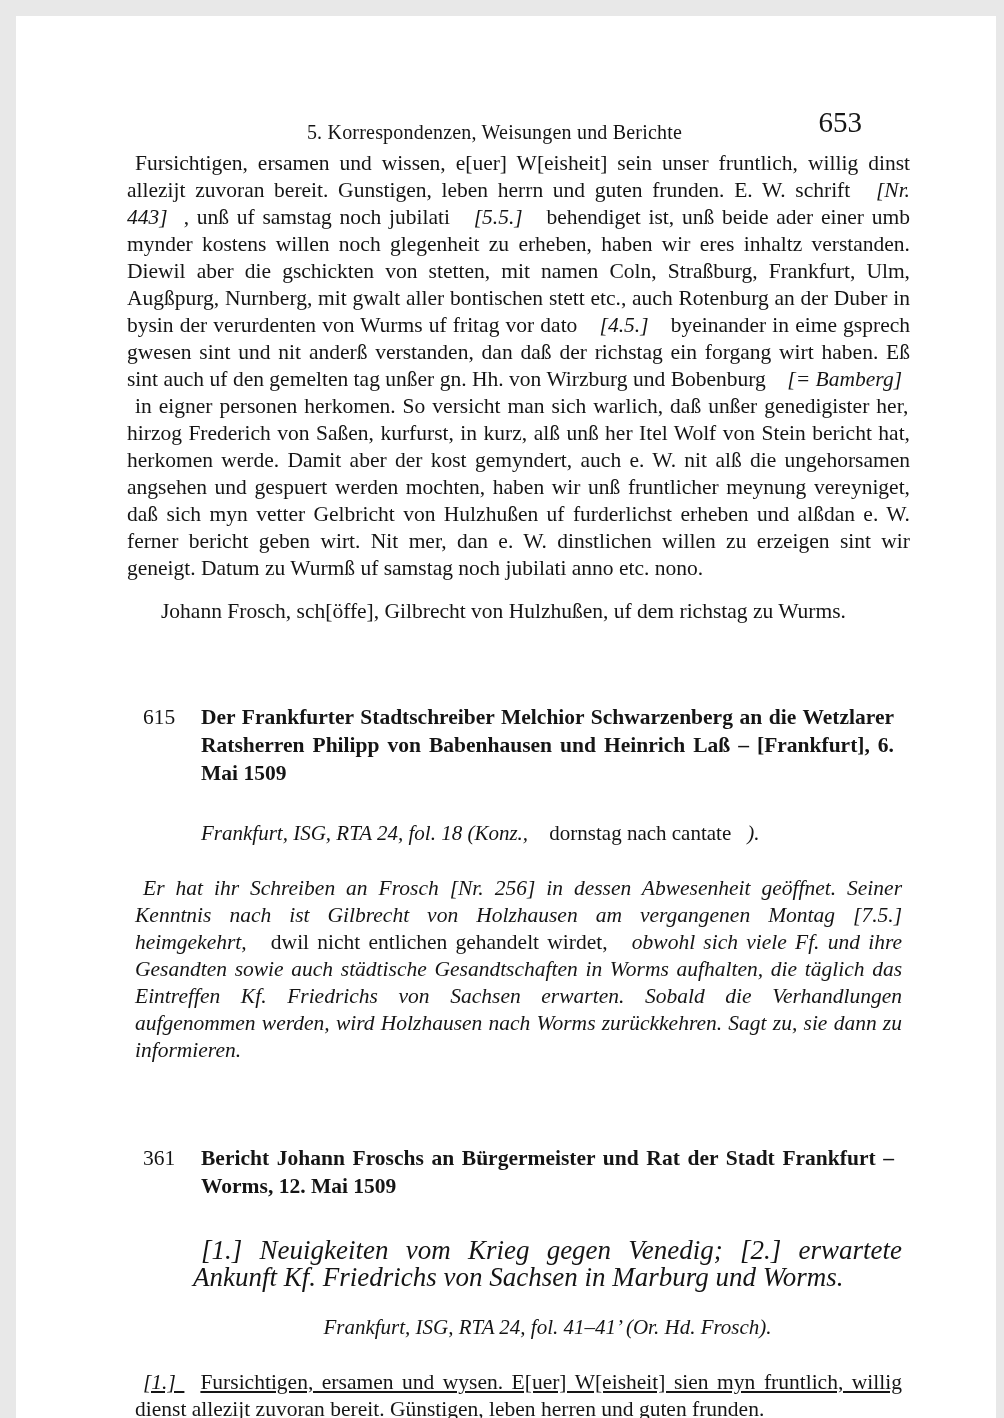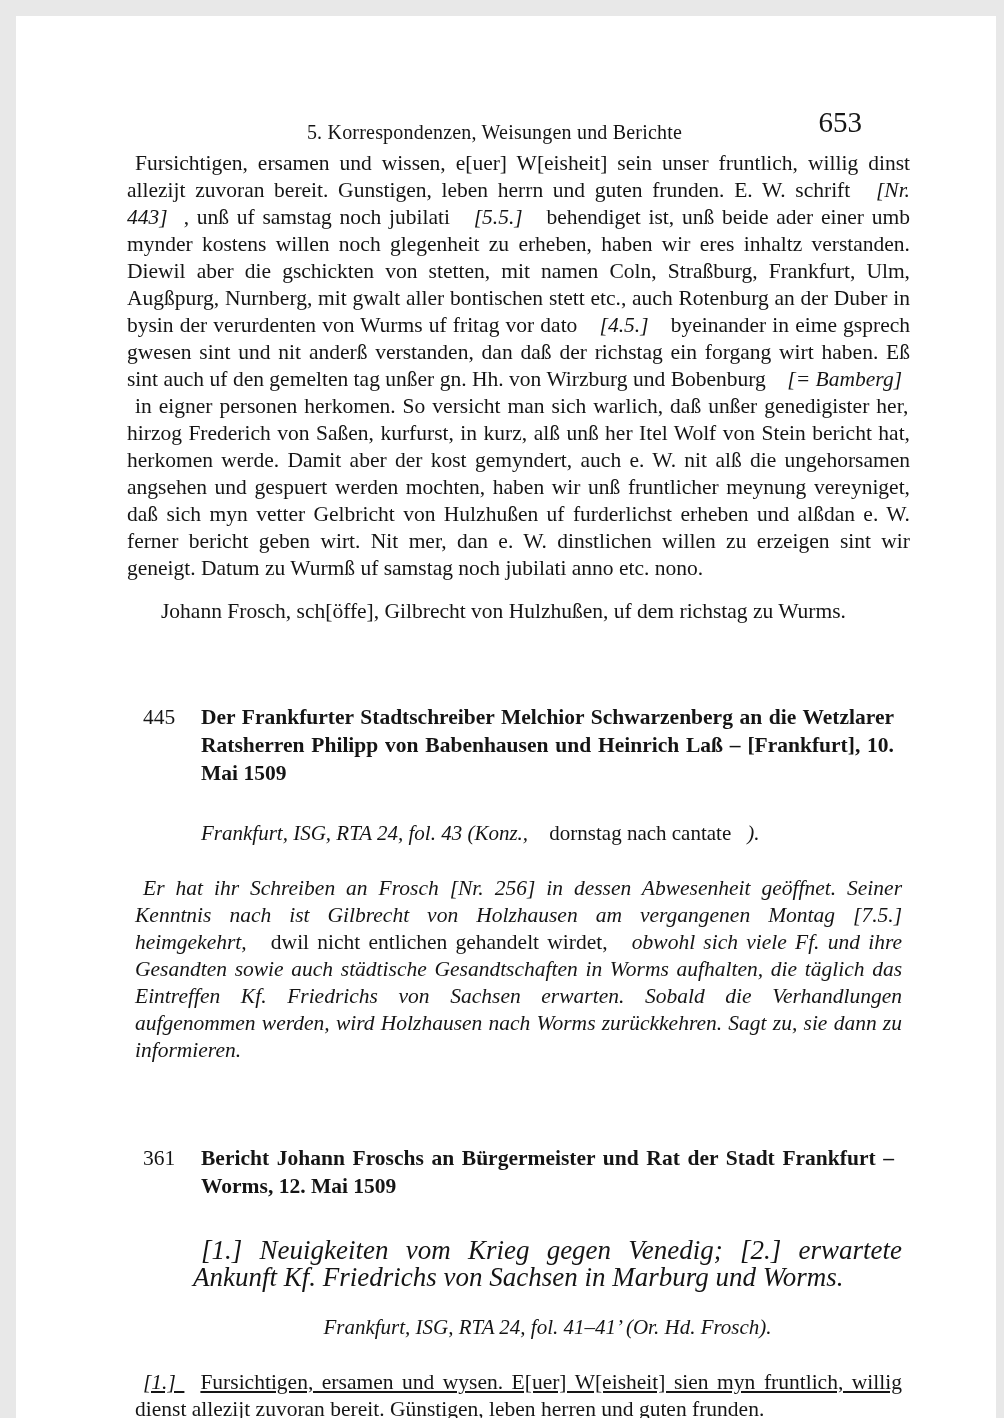--- a/index.html
+++ b/index.html
@@ -91,24 +91,24 @@
       <div class="head-title">5. Korrespondenzen, Weisungen und Berichte</div>
       <div class="page-number">653</div>
     </div>
 
     <p class="para"><span class="run run-roman">Fursichtigen, ersamen und wissen, e[uer] W[eisheit] sein unser fruntlich, willig dinst allezijt zuvoran bereit. Gunstigen, leben herrn und guten frunden. E. W. schrift </span><span class="run run-italic">[Nr. 443]</span><span class="run run-roman">, unß uf samstag noch jubilati </span><span class="run run-italic">[5.5.]</span><span class="run run-roman"> behendiget ist, unß beide ader einer umb mynder kostens willen noch glegenheit zu erheben, haben wir eres inhaltz verstanden. Diewil aber die gschickten von stetten, mit namen Coln, Straßburg, Frankfurt, Ulm, Augßpurg, Nurnberg, mit gwalt aller bontischen stett etc., auch Rotenburg an der Duber in bysin der verurdenten von Wurms uf fritag vor dato </span><span class="run run-italic">[4.5.]</span><span class="run run-roman"> byeinander in eime gsprech gwesen sint und nit anderß verstanden, dan daß der richstag ein forgang wirt haben. Eß sint auch uf den gemelten tag unßer gn. Hh. von Wirzburg und Bobenburg </span><span class="run run-italic">[= Bamberg]</span><span class="run run-roman"> in eigner personen herkomen. So versicht man sich warlich, daß unßer genedigister her, hirzog Frederich von Saßen, kurfurst, in kurz, alß unß her Itel Wolf von Stein bericht hat, herkomen werde. Damit aber der kost gemyndert, auch e. W. nit alß die ungehorsamen angsehen und gespuert werden mochten, haben wir unß fruntlicher meynung vereyniget, daß sich myn vetter Gelbricht von Hulzhußen uf furderlichst erheben und alßdan e. W. ferner bericht geben wirt. Nit mer, dan e. W. dinstlichen willen zu erzeigen sint wir geneigt. Datum zu Wurmß uf samstag noch jubilati anno etc. nono.</span></p>
 
     <p class="para signature"><span class="run run-roman">Johann Frosch, sch[öffe], Gilbrecht von Hulzhußen, uf dem richstag zu Wurms.</span></p>
 
     <div class="entry entry-445">
       <div class="entry-heading">
-        <div class="entry-number">445</div>
-        <div class="entry-title">Der Frankfurter Stadtschreiber Melchior Schwarzenberg an die Wetzlarer Ratsherren Philipp von Babenhausen und Heinrich Laß – [Frankfurt], 10. Mai 1509</div>
+        <div class="entry-number">615</div>
+        <div class="entry-title">Der Frankfurter Stadtschreiber Melchior Schwarzenberg an die Wetzlarer Ratsherren Philipp von Babenhausen und Heinrich Laß – [Frankfurt], 6. Mai 1509</div>
       </div>
-      <p class="source-line"><span class="run run-italic">Frankfurt, ISG, RTA 24, fol. 43 (Konz., </span><span class="run run-roman">dornstag nach cantate</span><span class="run run-italic">).</span></p>
+      <p class="source-line"><span class="run run-italic">Frankfurt, ISG, RTA 24, fol. 18 (Konz., </span><span class="run run-roman">dornstag nach cantate</span><span class="run run-italic">).</span></p>
       <p class="para summary"><span class="run run-italic">Er hat ihr Schreiben an Frosch [Nr. 256] in dessen Abwesenheit geöffnet. Seiner Kenntnis nach ist Gilbrecht von Holzhausen am vergangenen Montag [7.5.] heimgekehrt, </span><span class="run run-roman">dwil nicht entlichen gehandelt wirdet, </span><span class="run run-italic">obwohl sich viele Ff. und ihre Gesandten sowie auch städtische Gesandtschaften in Worms aufhalten, die täglich das Eintreffen Kf. Friedrichs von Sachsen erwarten. Sobald die Verhandlungen aufgenommen werden, wird Holzhausen nach Worms zurückkehren. Sagt zu, sie dann zu informieren.</span></p>
     </div>
 
     <div class="entry entry-446">
       <div class="entry-heading">
         <div class="entry-number">361</div>
         <div class="entry-title">Bericht Johann Froschs an Bürgermeister und Rat der Stadt Frankfurt – Worms, 12. Mai 1509</div>
       </div>
       <p class="regest"><span class="run run-italic">[1.] Neuigkeiten vom Krieg gegen Venedig; [2.] erwartete Ankunft Kf. Friedrichs von Sachsen in Marburg und Worms.</span></p>
       <p class="source-line"><span class="run run-italic">Frankfurt, ISG, RTA 24, fol. 41–41’ (Or. Hd. Frosch).</span></p>

